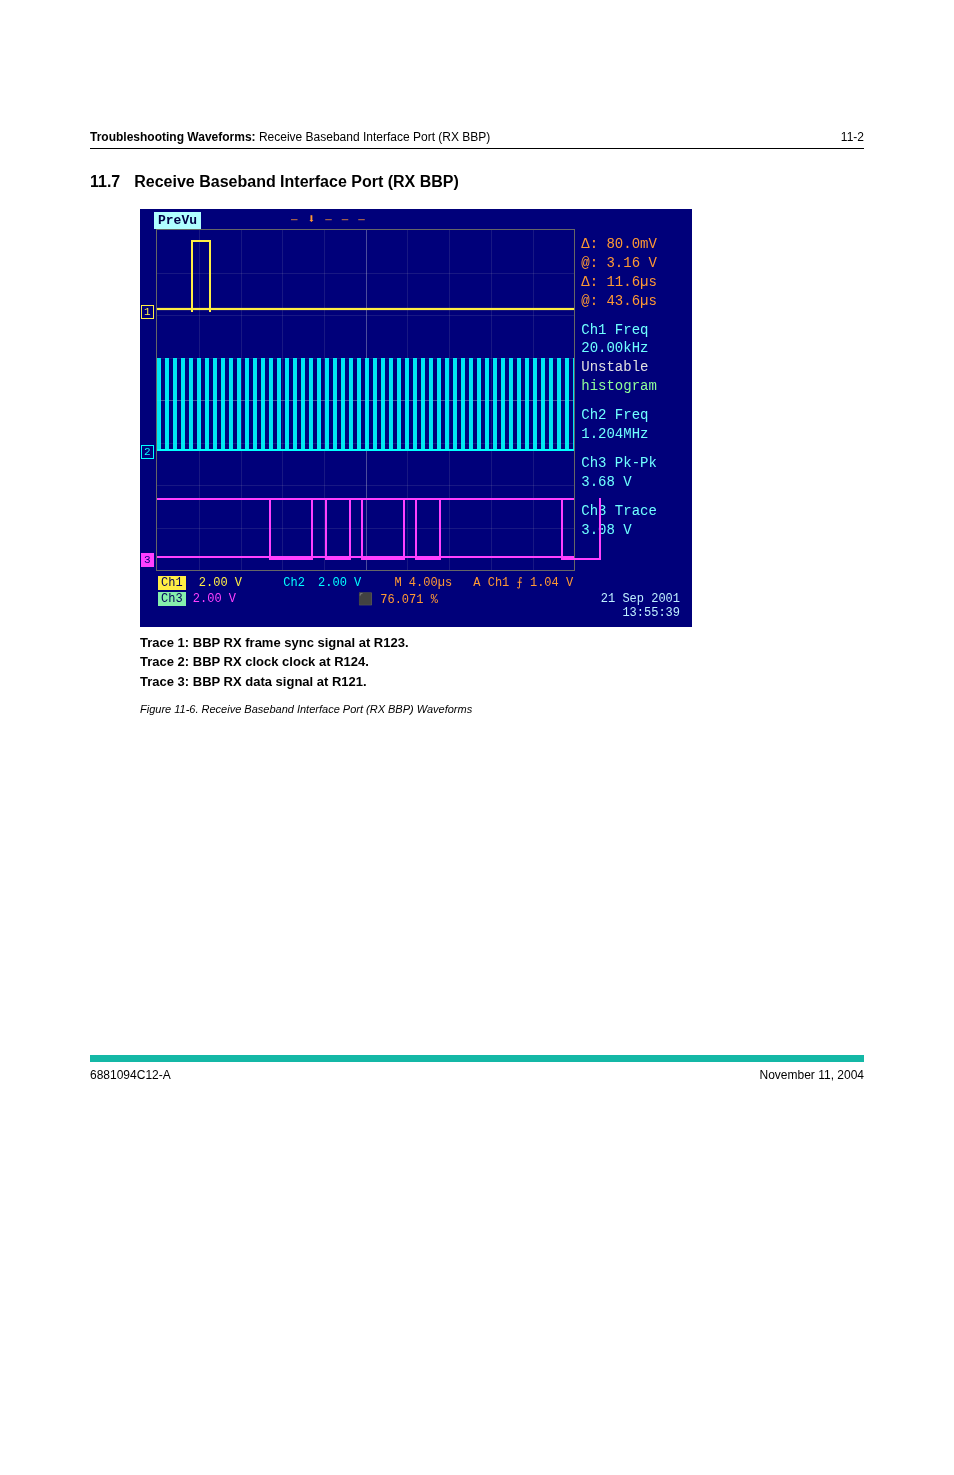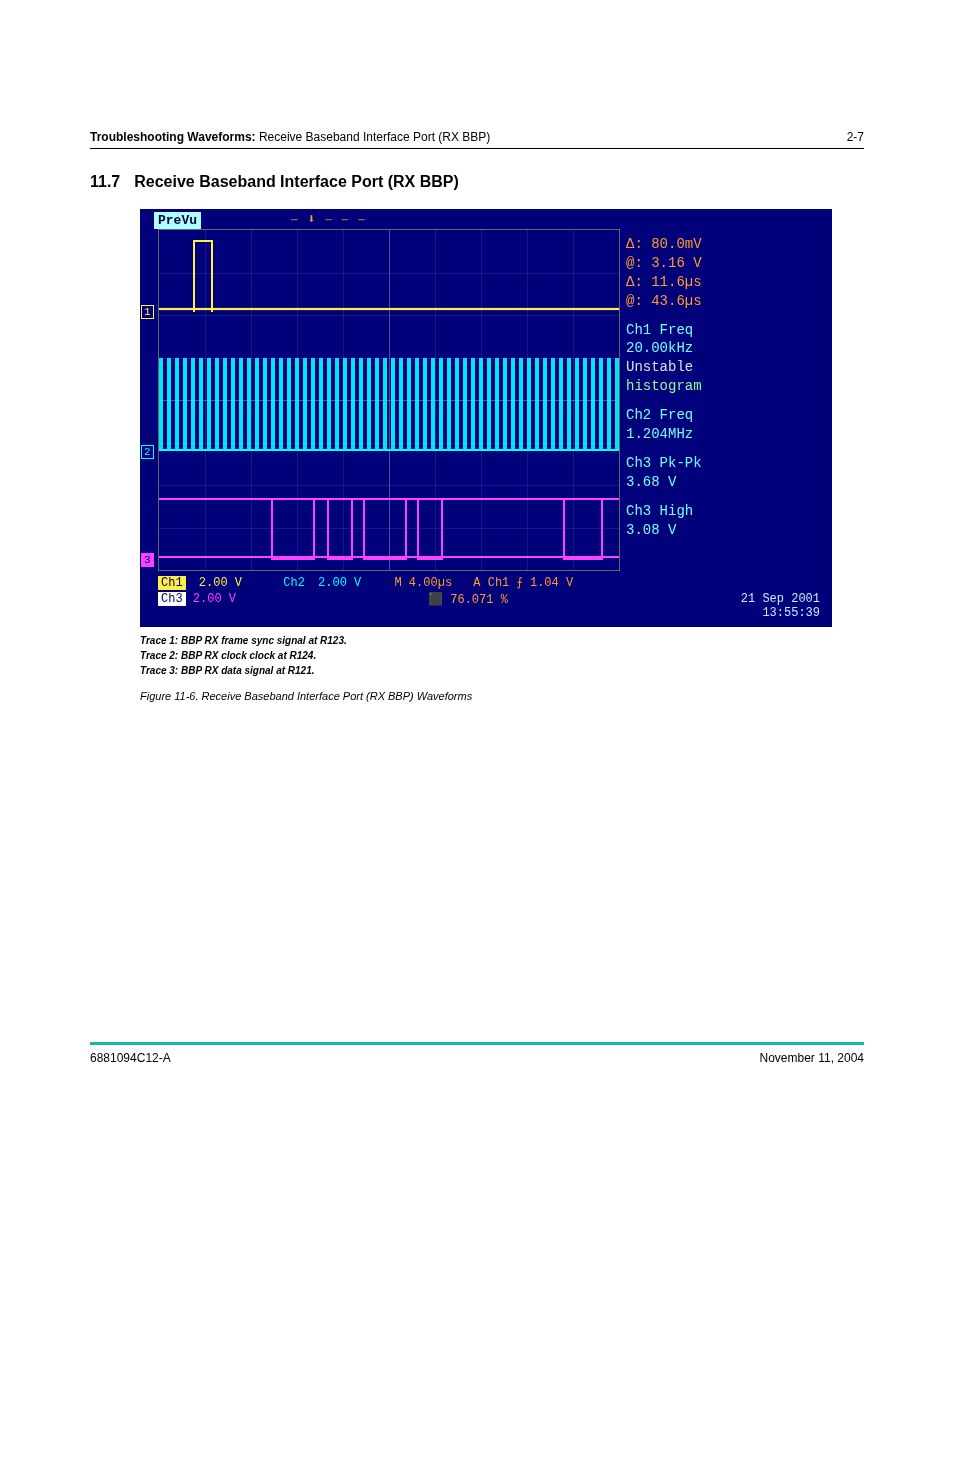--- a/index.html
+++ b/index.html
@@ -24,21 +24,21 @@
   .section-title {
     font-size: 16px;
     font-weight: bold;
     margin-bottom: 18px;
   }
   .section-num { margin-right: 14px; }
   .scope-wrap {
     padding-left: 50px;
   }
   .scope {
-    width: 692px;
+    width: 552px;
     background: #00007a;
     font-family: "Courier New", monospace;
     font-size: 13px;
     display: flex;
     flex-direction: column;
   }
   .scope-top {
     height: 20px;
     display: flex;
     align-items: center;
@@ -135,59 +135,58 @@
   .scope-bottom {
     padding: 4px 4px 6px 18px;
     font-size: 12px;
   }
   .sb-row1 span { margin-right: 6px; }
   .y  { color:#ffee44;}
   .c  { color:#00ffff;}
   .m  { color:#ff40ff;}
   .o  { color:#ff9933;}
   .ch1box { background:#ffee44; color:#00005a; padding:0 3px; }
-  .ch3box { background:#ffffff; color:#00005a; padding:0 3px; }
+  .ch3box { background:#86efac; color:#00005a; padding:0 3px; }
   .sb-row2 {
     display:flex; justify-content:space-between; padding-right:8px; margin-top:2px;
   }
   .trigpos { color:#ff9933; text-align:center; flex:1;}
   .datetime { color:#bfefff; text-align:right; width:120px; font-size:12px; line-height:1.2;}
   .legend {
-    font-size: 10px;
+    font-size: 13px;
     font-weight: bold;
     margin-top: 6px;
     line-height: 1.5;
-    font-style: italic;
   }
   .caption {
     font-size: 11px;
     font-style: italic;
     text-align: left;
     margin-top: 12px;
     width: 600px;
   }
   .footer {
-    border-top: 3px solid #14b8a6;
+    border-top: 7px solid #14b8a6;
     margin-top: 340px;
     padding-top: 6px;
     font-size: 12px;
     display:flex;
     justify-content:space-between;
   }
 </style>
 </head>
 <body>
 
 <div class="page">
 
   <div class="header-line">
     <span class="header-left">
       <b>Troubleshooting Waveforms:</b><span> Receive Baseband Interface Port (RX BBP)</span>
     </span>
-    <span>2-7</span>
+    <span>11-2</span>
   </div>
 
   <div class="section-title">
     <span class="section-num">11.7</span><span>Receive Baseband Interface Port (RX BBP)</span>
   </div>
 
   <div class="scope-wrap">
     <div class="scope">
 
       <div class="scope-top">
@@ -250,21 +249,21 @@
           </div>
           <div class="ro-block">
             <div class="ro-cyan">Ch2 Freq</div>
             <div class="ro-cyan">1.204MHz</div>
           </div>
           <div class="ro-block">
             <div class="ro-cyan">Ch3 Pk-Pk</div>
             <div class="ro-cyan">3.68 V</div>
           </div>
           <div class="ro-block">
-            <div class="ro-cyan">Ch3 High</div>
+            <div class="ro-cyan">Ch3 Trace</div>
             <div class="ro-cyan">3.08 V</div>
           </div>
         </div>
       </div>
 
       <div class="scope-bottom">
         <div class="sb-row1">
           <span class="ch1box">Ch1</span>
           <span class="y">2.00 V</span>
           <span style="margin-left:28px" class="c">Ch2</span>

